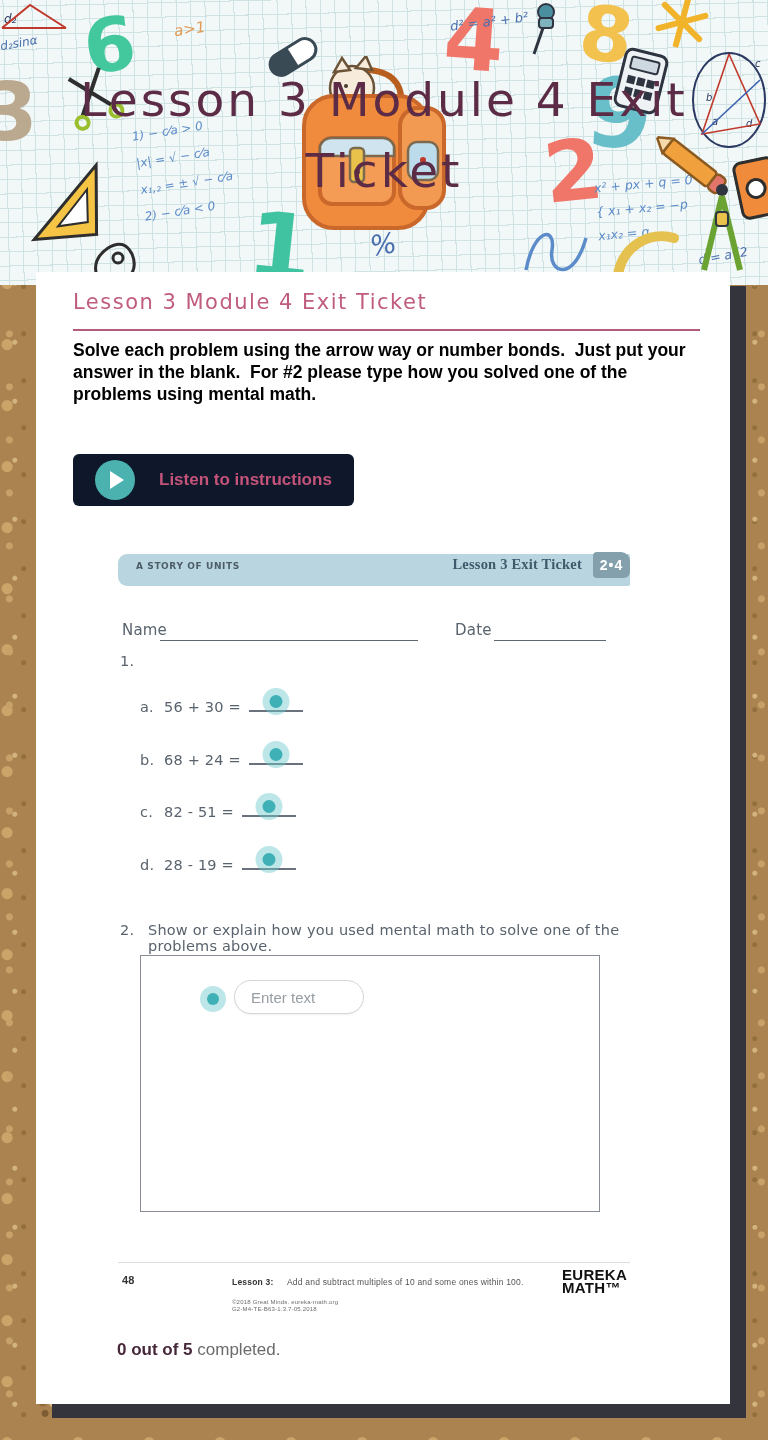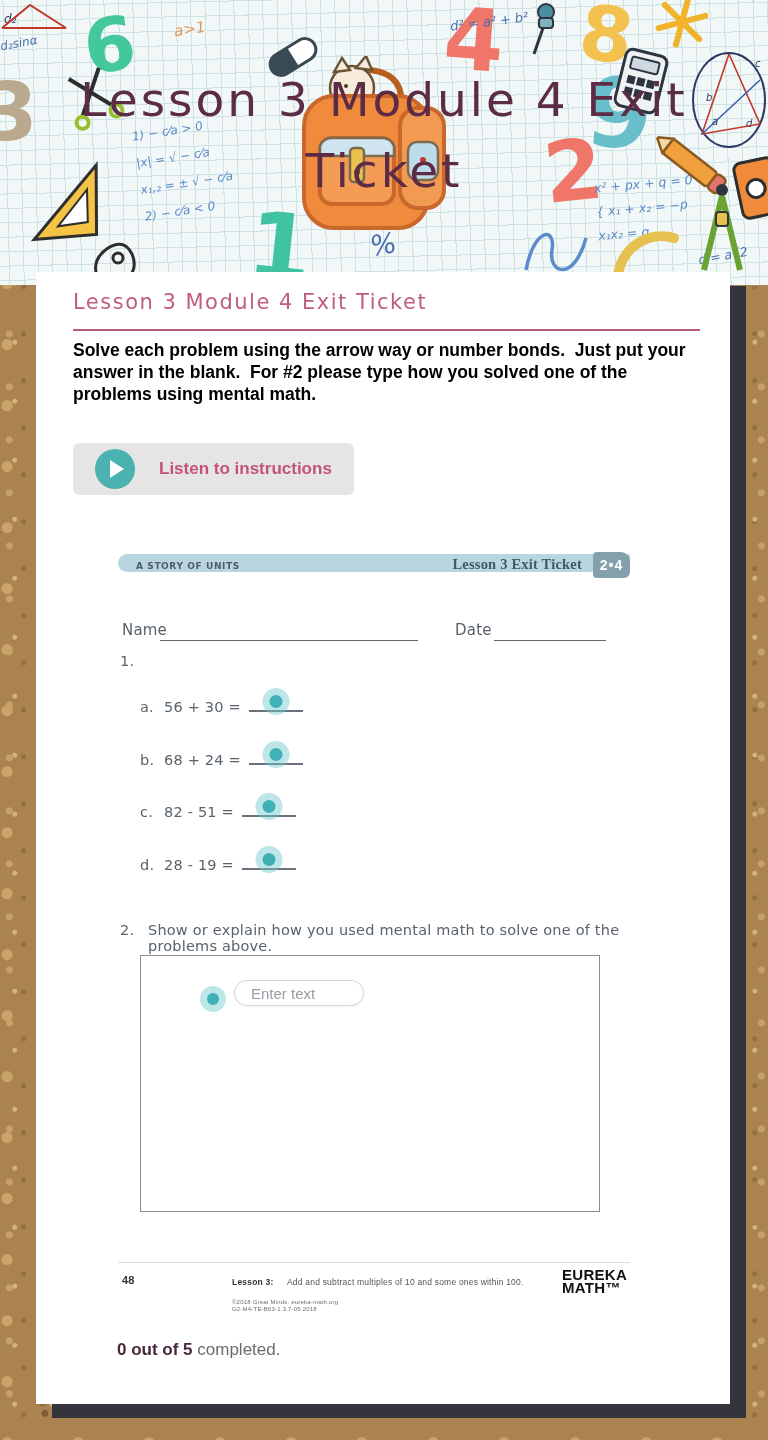--- a/index.html
+++ b/index.html
@@ -28,30 +28,30 @@
   .dnum { font-weight:bold; font-style:normal; }
   .dsvg { position:absolute; }
   
   .card { position:absolute; left:36px; top:272px; width:694px; height:1132px; background:#ffffff;
     box-shadow:16px 14px 0 #33343c; }
   .card-title { position:absolute; left:37px; top:18px; font-size:21px; font-weight:400; color:#c05c7e;
     letter-spacing:1.5px; font-family:"DejaVu Sans", sans-serif; }
   .card-rule { position:absolute; left:37px; top:57px; width:627px; border-top:2px solid #b25c7e; }
   .instructions { position:absolute; left:37px; top:67px; width:622px; font-size:17.5px; line-height:22px;
     color:#000000; font-weight:bold; white-space:pre-wrap; }
-  .listen-btn { position:absolute; left:37px; top:171px; width:281px; height:52px; background:#e5e5e5;
+  .listen-btn { position:absolute; left:37px; top:182px; width:281px; height:52px; background:#0f172a;
     border-radius:6px; display:flex; align-items:center; padding-left:22px; cursor:pointer; }
   .play { width:40px; height:40px; border-radius:50%; background:#4cb2af; position:relative; flex:0 0 auto; }
   .play::after { content:''; position:absolute; left:15px; top:11px; border-left:14px solid #ffffff;
     border-top:9px solid transparent; border-bottom:9px solid transparent; }
   .listen-label { color:#c4537a; font-size:17px; font-weight:bold; margin-left:24px; }
   
   .worksheet { position:absolute; left:74px; top:282px; width:520px; height:762px; background:#ffffff;
     font-family:"DejaVu Sans", sans-serif; color:#59636d; letter-spacing:.2px; }
-  .ws-bar { position:absolute; left:8px; top:0; width:512px; height:18px; background:#b9d6e0;
+  .ws-bar { position:absolute; left:8px; top:0; width:512px; height:32px; background:#b9d6e0;
     border-radius:9px 2px 2px 9px; }
   .ws-series { position:absolute; left:18px; top:7px; font-size:9px; font-weight:bold; letter-spacing:.6px; color:#4d5d68; }
   .ws-lesson { position:absolute; right:48px; top:2px; font-size:14.5px; font-weight:bold; color:#3e5a6b;
     font-family:Liberation Serif, serif; }
   .ws-badge { position:absolute; right:0; top:-2px; width:37px; height:26px; background:#84a0ad;
     border-radius:4px 9px 6px 4px; color:#ffffff; font-weight:bold; font-size:14px; text-align:center;
     line-height:26px; letter-spacing:1px; font-family:"Liberation Sans", sans-serif; }
   .ws-label { position:absolute; font-size:15px; }
   .ws-line { position:absolute; top:86px; border-top:1.5px solid #5f6973; }
   .ws-q { position:absolute; left:10px; display:flex; font-size:14.5px; }
@@ -62,21 +62,21 @@
   .marker { position:absolute; left:50%; bottom:-5px; transform:translateX(-50%); width:27px; height:27px;
     border-radius:50%; background:rgba(109,200,203,0.45); cursor:pointer; }
   .marker::after { content:''; position:absolute; left:7px; top:7px; width:13px; height:13px;
     border-radius:50%; background:#3fb0b5; }
   .answer-box { position:absolute; left:30px; top:401px; width:460px; height:257px;
     border:1.5px solid #878c95; background:#ffffff; }
   .box-marker { position:absolute; left:59px; top:30px; width:26px; height:26px; border-radius:50%;
     background:rgba(109,200,203,0.45); cursor:pointer; }
   .box-marker::after { content:''; position:absolute; left:7px; top:7px; width:12px; height:12px;
     border-radius:50%; background:#3fb0b5; }
-  .text-pill { position:absolute; left:93px; top:24px; width:130px; height:26px; border:1px solid #d2d7d7;
+  .text-pill { position:absolute; left:93px; top:24px; width:130px; height:34px; border:1px solid #d2d7d7;
     border-radius:19px; padding:0 16px; font-size:15px; color:#ef4444; outline:none;
     font-family:"Liberation Sans", sans-serif; box-shadow:0 1px 2px rgba(0,0,0,0.06); }
   .text-pill::placeholder { color:#969da3; }
   .ws-rule { position:absolute; left:8px; top:708px; width:512px; border-top:1px solid #dcdcdc; }
   .ws-page { position:absolute; left:12px; top:720px; font-size:11px; color:#333; font-weight:bold;
     font-family:"Liberation Sans", sans-serif; }
   .ws-flabel { position:absolute; left:122px; top:723px; font-size:8.5px; color:#333; font-weight:bold;
     font-family:"Liberation Sans", sans-serif; }
   .ws-fdesc { position:absolute; left:177px; top:723px; font-size:8.5px; color:#555;
     font-family:"Liberation Sans", sans-serif; }

